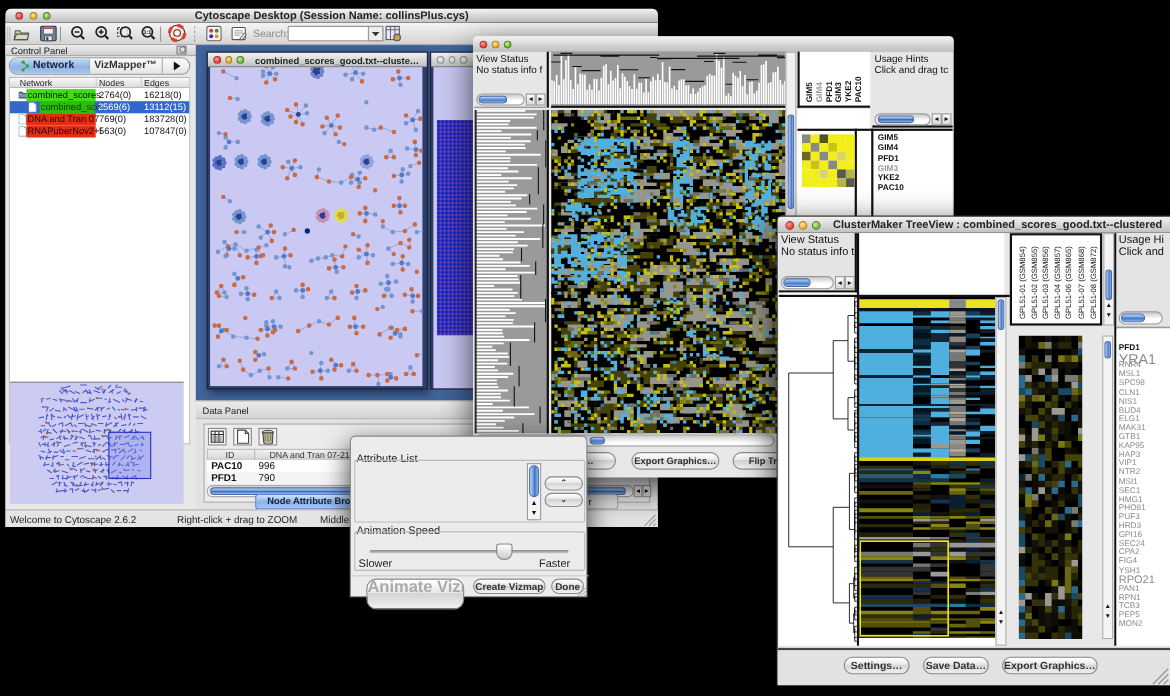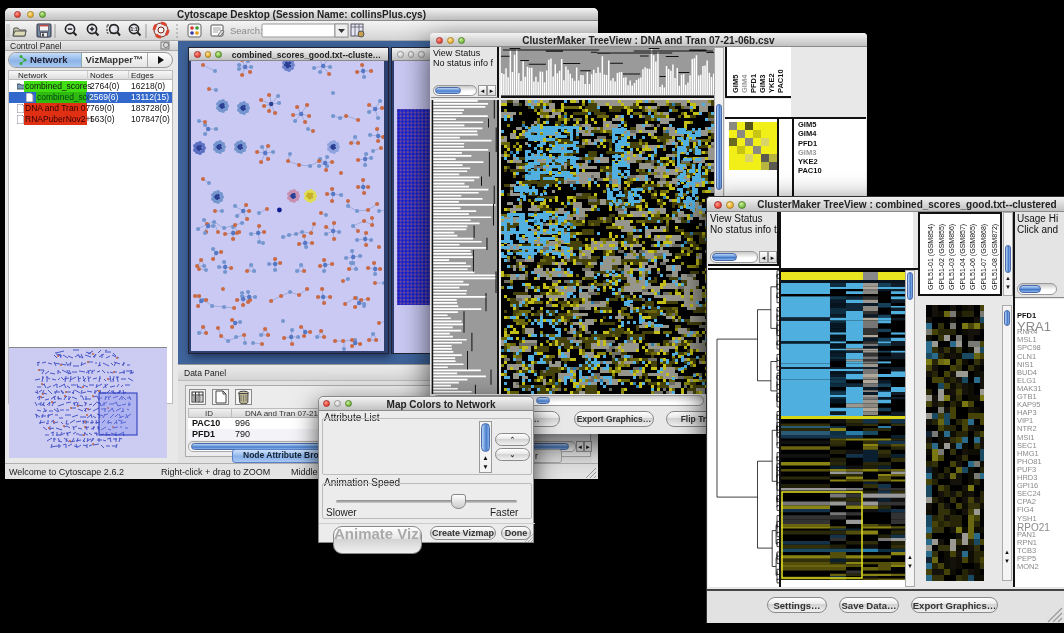--- a/index.html
+++ b/index.html
@@ -296,21 +296,20 @@
    <rect width="36" height="196" fill="url(#dg)"></rect>
   </svg>
  </div>
 </div>
 
 <div class="abs" style="left:430px;top:33px;width:437px;height:401px;background:#e8e8e8;border-radius:4px 4px 0 0;box-shadow:0 10px 30px rgba(0,0,0,.7)">
  <div class="titlebar abs" style="left:0;top:0;width:437px;height:14px;border-radius:4px 4px 0 0">
   <div class="tl r" style="left:6px;top:3.5px"></div>
       <div class="tl y" style="left:17px;top:3.5px"></div>
       <div class="tl g" style="left:28px;top:3.5px"></div>
-  <div class="ttext" style="position:absolute;left:60px;right:60px;top:1.5px;font-size:10px">ClusterMaker TreeView : DNA and Tran 07-21-06b.csv</div>
  </div>
  <div class="abs" style="left:1px;top:14px;width:68px;height:51px;background:#e6e6e6;border-right:2px solid #111;border-bottom:1px solid #888">
   <div style="position:absolute;left:2px;top:1px;font-size:9px;color:#111;line-height:10px">View Status<br>No status info f</div>
   <div class="slider-track" style="left:2px;top:38px;width:44px;height:11px">
         <div class="slider-pill" style="left:1px;top:1px;width:26px;height:7px"></div>
       </div>
   <div class="arrbox" style="left:47px;top:38px;width:9px;height:11px;font-size:6px;line-height:11px">◄</div>
   <div class="arrbox" style="left:56px;top:38px;width:9px;height:11px;font-size:6px;line-height:11px">►</div>
  </div>
  <div class="abs" style="left:71px;top:14px;width:214px;height:51px;background:#9a9a9a;border-bottom:2px solid #111;overflow:hidden">
@@ -351,20 +350,28 @@
  <div class="abs" style="left:284px;top:14px;width:10px;height:347px;background:#f0f0f0;border:1px solid #aaa">
   <div class="vthumb" style="top:56px;width:6px;height:86px"></div>
  </div>
  <div class="abs" style="left:295px;top:14px;width:66px;height:51px;background:#fff;border-left:2px solid #111;border-bottom:2px solid #111">
   <div style="position:absolute;left:4px;top:46px;font-size:7.5px;font-weight:bold;color:#111;transform:rotate(-90deg);transform-origin:0 0;white-space:nowrap">GIM5</div>
   <div style="position:absolute;left:13px;top:46px;font-size:7.5px;font-weight:bold;color:#999;transform:rotate(-90deg);transform-origin:0 0;white-space:nowrap">GIM4</div>
   <div style="position:absolute;left:22px;top:46px;font-size:7.5px;font-weight:bold;color:#111;transform:rotate(-90deg);transform-origin:0 0;white-space:nowrap">PFD1</div>
   <div style="position:absolute;left:31px;top:46px;font-size:7.5px;font-weight:bold;color:#111;transform:rotate(-90deg);transform-origin:0 0;white-space:nowrap">GIM3</div>
   <div style="position:absolute;left:40px;top:46px;font-size:7.5px;font-weight:bold;color:#111;transform:rotate(-90deg);transform-origin:0 0;white-space:nowrap">YKE2</div>
   <div style="position:absolute;left:49px;top:46px;font-size:7.5px;font-weight:bold;color:#111;transform:rotate(-90deg);transform-origin:0 0;white-space:nowrap">PAC10</div>
+ </div>
+ <div class="abs" style="left:363px;top:14px;width:73px;height:69px;background:#e6e6e6;border-bottom:2px solid #111">
+  <div style="position:absolute;left:2px;top:1px;font-size:9px;color:#111;line-height:10px">Usage Hints<br>Click and drag tc</div>
+  <div class="slider-track" style="left:2px;top:56px;width:51px;height:11px">
+        <div class="slider-pill" style="left:2px;top:1px;width:33px;height:7px"></div>
+      </div>
+  <div class="arrbox" style="left:54px;top:56px;width:9px;height:11px;font-size:6px;line-height:11px">◄</div>
+  <div class="arrbox" style="left:63px;top:56px;width:9px;height:11px;font-size:6px;line-height:11px">►</div>
  </div>
  <div class="abs" style="left:295px;top:66px;width:66px;height:19px;background:#fff"></div>
  <div class="abs" style="left:295px;top:84px;width:141px;height:277px;background:#fff">
   <div class="abs" style="left:0;top:0px;width:141px;height:1.5px;background:#111"></div>
   <div class="abs" style="left:52px;top:0px;width:1.5px;height:80px;background:#111"></div>
   <div class="abs" style="left:67px;top:0px;width:1.5px;height:80px;background:#111"></div>
   <svg width="48" height="48" style="position:absolute;left:4px;top:5px">
         <rect x="0" y="0" width="8" height="8" fill="#8a8a80"></rect>
         <rect x="8" y="0" width="8" height="8" fill="#f2ee18"></rect>
         <rect x="16" y="0" width="8" height="8" fill="#55541a"></rect>
@@ -558,26 +565,20 @@
   <div class="aquabtn" style="left:60px;top:6px;width:60px;height:16px;font-size:9.5px;line-height:15px">Settings…</div>
   <div class="aquabtn" style="left:132px;top:6px;width:60px;height:16px;font-size:9.5px;line-height:15px">Save Data…</div>
   <div class="aquabtn" style="left:204px;top:6px;width:87px;height:16px;font-size:9.5px;line-height:15px">Export Graphics…</div>
   <svg width="16" height="16" style="position:absolute;left:340px;top:16px">
         <path d="M15 1L1 15M15 6L6 15M15 11L11 15" stroke="#999" stroke-width="1.2"></path>
       </svg>
  </div>
 </div>
 
 <div class="abs" style="left:318px;top:396px;width:216px;height:147px;background:#ececec;border:1px solid #888;border-radius:5px 5px 0 0;box-shadow:0 8px 24px rgba(0,0,0,.7)">
- <div class="titlebar abs" style="left:0;top:0;width:214px;height:14px;border-radius:5px 5px 0 0">
-  <div class="tl r" style="left:4px;top:3px"></div>
-      <div class="tl off" style="left:15px;top:3px"></div>
-      <div class="tl g" style="left:26px;top:3px"></div>
-  <div class="ttext" style="position:absolute;left:40px;right:10px;top:1.5px;font-size:10px">Map Colors to Network</div>
- </div>
  <div style="position:absolute;left:5px;top:15px;font-size:10px;color:#222">Attribute List</div>
  <div class="abs" style="left:3px;top:21px;width:210px;height:57px;border:1px solid #bbb;border-radius:2px"></div>
  <div class="abs" style="left:160px;top:24px;width:13px;height:52px;background:#f4f4f4;border:1px solid #999">
   <div class="vthumb" style="top:1px;width:9px;height:29px;border-radius:5px"></div>
   <div style="position:absolute;left:0;top:32px;width:11px;text-align:center;font-size:6.5px;color:#111">▲</div>
   <div style="position:absolute;left:0;top:41px;width:11px;text-align:center;font-size:6.5px;color:#111">▼</div>
  </div>
  <div class="aquabtn" style="left:176px;top:36px;width:35px;height:13px;font-size:7px;line-height:12px">⌃</div>
  <div class="aquabtn" style="left:176px;top:51px;width:35px;height:13px;font-size:7px;line-height:12px">⌄</div>
  <div style="position:absolute;left:5px;top:80px;font-size:10px;color:#222">Animation Speed</div>

